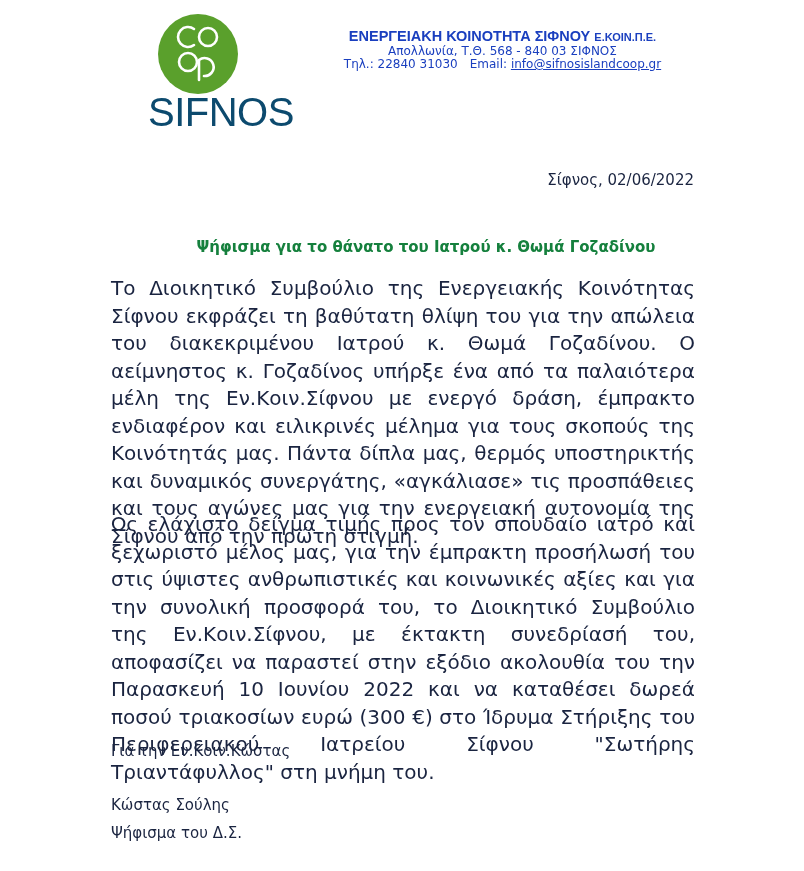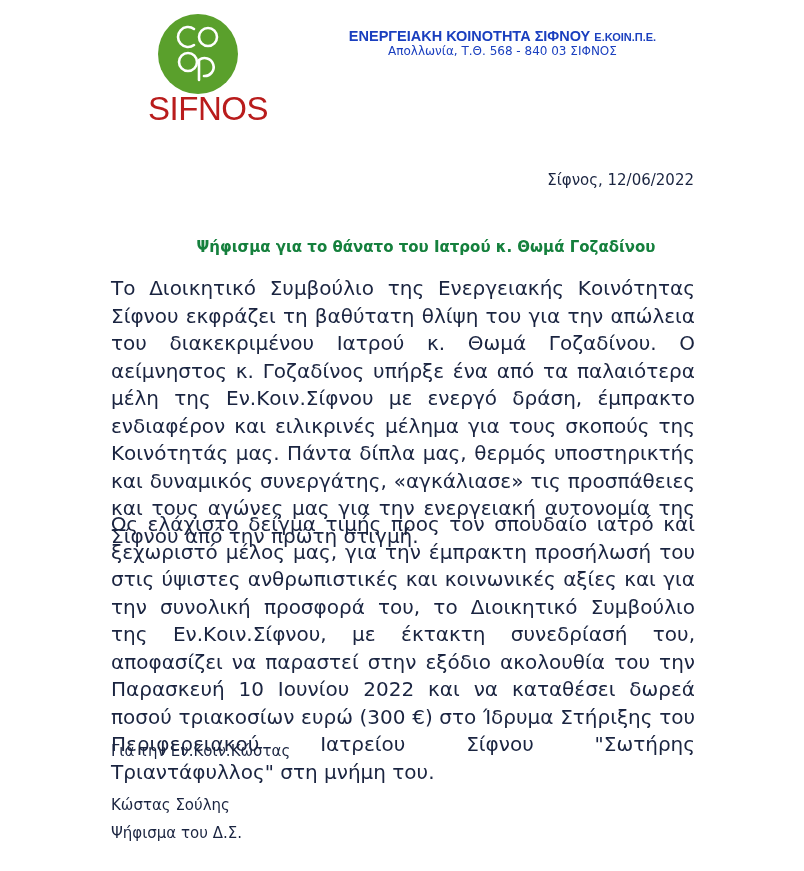--- a/index.html
+++ b/index.html
@@ -4,22 +4,22 @@
 <style>
   html, body { margin: 0; padding: 0; background: #ffffff; }
   body {
     width: 804px; height: 871px; position: relative; overflow: hidden;
     font-family: "DejaVu Sans", sans-serif; color: #1a2440;
   }
   .logo { position: absolute; left: 148px; top: 14px; width: 120px; height: 110px; }
   .logo-circle { position: absolute; left: 10px; top: 0; width: 80px; height: 80px; }
   .logo-text {
     position: absolute; left: 0; top: 76px; width: 120px;
-    font-family: "Liberation Sans", sans-serif; font-size: 33px; letter-spacing: -0.5px;
-    color: #b91c1c; text-align: center;
+    font-family: "Liberation Sans", sans-serif; font-size: 40px; letter-spacing: -0.5px;
+    color: #0c4a6e; text-align: center;
   }
   .org-header { position: absolute; left: 330px; top: 28px; width: 345px; text-align: center; color: #1a3fbf; }
   .org-name { font-family: "Liberation Sans", sans-serif; font-weight: bold; font-size: 14.5px; line-height: 16px; white-space: nowrap; }
   .org-name .suffix { font-size: 11px; }
   .org-line { font-family: "DejaVu Sans", sans-serif; font-size: 12px; line-height: 13px; white-space: nowrap; }
   .org-line a { color: #1a3fbf; text-decoration: underline; }
   .gap { display: inline-block; width: 12px; }
 
   .date { position: absolute; right: 110px; top: 171px; font-size: 15px; color: #1a2440; }
   .title {
@@ -53,23 +53,27 @@
   </svg>
   <div class="logo-text">SIFNOS</div>
 </div>
 
 <div class="org-header">
   <div class="org-name">
     <span>ΕΝΕΡΓΕΙΑΚΗ ΚΟΙΝΟΤΗΤΑ ΣΙΦΝΟΥ</span>
     <span class="suffix">Ε.ΚΟΙΝ.Π.Ε.</span>
   </div>
   <div class="org-line">Απολλωνία, Τ.Θ. 568 - 840 03 ΣΙΦΝΟΣ</div>
+  <div class="org-line">
+    <span>Τηλ.: 22840 31030</span><span class="gap"></span><span>Email:</span>
+    <a>info@sifnosislandcoop.gr</a>
+  </div>
 </div>
 
-<div class="date">Σίφνος, 12/06/2022</div>
+<div class="date">Σίφνος, 02/06/2022</div>
 
 <div class="title">Ψήφισμα για το θάνατο του Ιατρού κ. Θωμά Γοζαδίνου</div>
 
 <div class="body-text p1">
   <p>Το Διοικητικό Συμβούλιο της Ενεργειακής Κοινότητας Σίφνου εκφράζει τη βαθύτατη θλίψη του για την απώλεια του διακεκριμένου Ιατρού κ. Θωμά Γοζαδίνου. Ο αείμνηστος κ. Γοζαδίνος υπήρξε ένα από τα παλαιότερα μέλη της Εν.Κοιν.Σίφνου με ενεργό δράση, έμπρακτο ενδιαφέρον και ειλικρινές μέλημα για τους σκοπούς της Κοινότητάς μας. Πάντα δίπλα μας, θερμός υποστηρικτής και δυναμικός συνεργάτης, «αγκάλιασε» τις προσπάθειες και τους αγώνες μας για την ενεργειακή αυτονομία της Σίφνου από την πρώτη στιγμή.</p>
 </div>
 <div class="body-text p2">
   <p>Ως ελάχιστο δείγμα τιμής προς τον σπουδαίο ιατρό και ξεχωριστό μέλος μας, για την έμπρακτη προσήλωσή του στις ύψιστες ανθρωπιστικές και κοινωνικές αξίες και για την συνολική προσφορά του, το Διοικητικό Συμβούλιο της Εν.Κοιν.Σίφνου, με έκτακτη συνεδρίασή του, αποφασίζει να παραστεί στην εξόδιο ακολουθία του την Παρασκευή 10 Ιουνίου 2022 και να καταθέσει δωρεά ποσού τριακοσίων ευρώ (300 €) στο Ίδρυμα Στήριξης του Περιφερειακού Ιατρείου Σίφνου "Σωτήρης Τριαντάφυλλος" στη μνήμη του.</p>
 </div>
 

